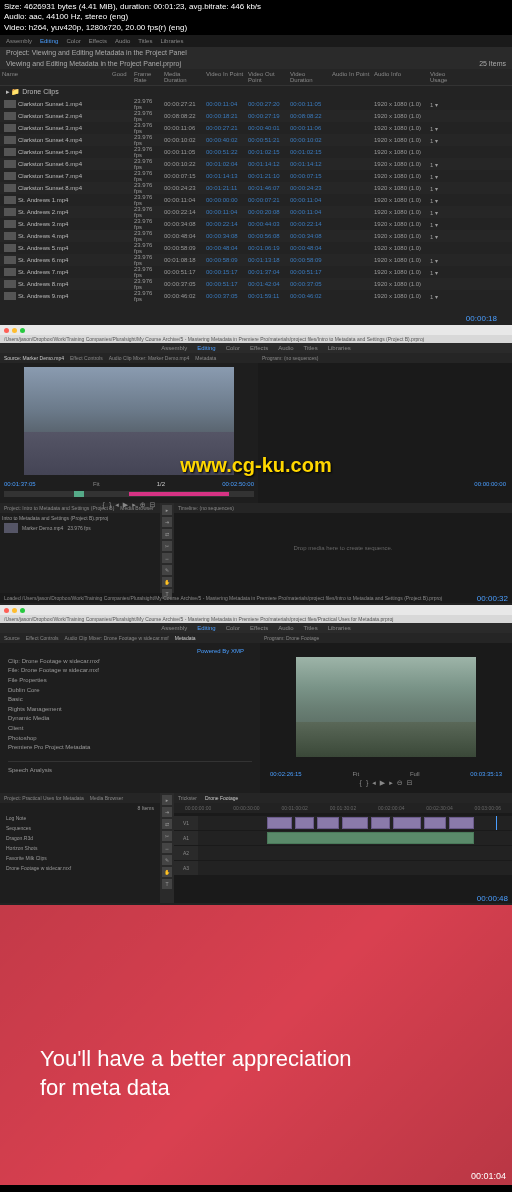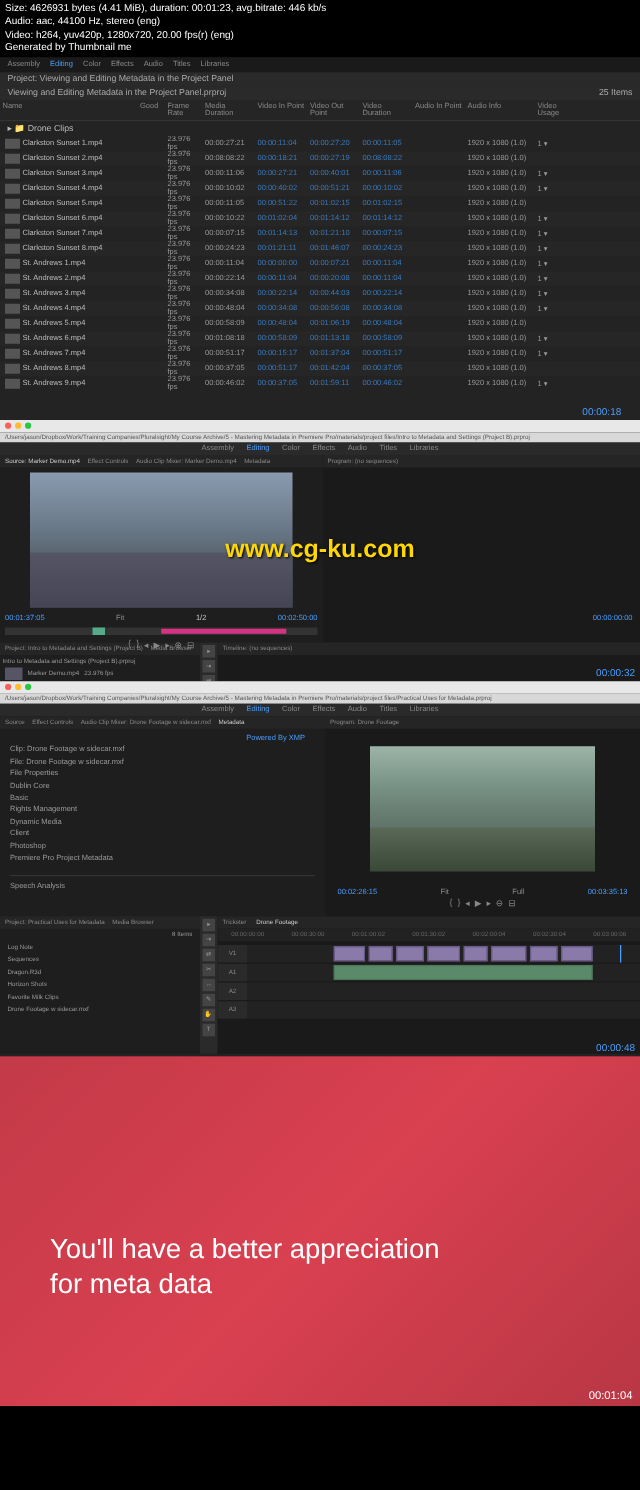--- a/index.html
+++ b/index.html
@@ -13,21 +13,21 @@
 .tablehead div,.row div{padding:0 2px}
 .c-name{width:110px}.c-good{width:22px}.c-fr{width:30px}.c-md{width:42px}.c-vi{width:42px}.c-vo{width:42px}.c-vd{width:42px}.c-ai{width:42px}.c-vinfo{width:56px}.c-vu{width:28px}
 .rows{overflow:hidden}
 .row{display:flex;padding:1px 0;font-size:6px;color:#999;align-items:center;height:12px}
 .row:nth-child(even){background:#262626}
 .row .thumb{width:12px;height:8px;background:#555;margin:0 2px;display:inline-block}
 .row .c-name{display:flex;align-items:center;color:#bbb}
 .row .c-vi{color:#3a7abd}.row .c-vo{color:#3a7abd}.row .c-vd{color:#3a7abd}.row .c-ai{color:#3a7abd}
 .folder{color:#bbb;padding:2px 6px;font-size:7px}
 .tc1{position:absolute;bottom:2px;right:15px;color:#4a9eff;font-size:8px}
-.panel2{background:#232323;height:209px;position:relative}
+.panel2{background:#232323;height:280px;position:relative}
 .macbar{background:#e8e8e8;height:10px;display:flex;align-items:center;padding:0 4px;gap:3px}
 .macbar .dot{width:5px;height:5px;border-radius:50%}
 .macbar .r{background:#ff5f56}.macbar .y{background:#ffbd2e}.macbar .g{background:#27c93f}
 .pathbar{background:#d8d8d8;height:8px;font-size:5px;color:#555;padding:0 4px;line-height:8px;overflow:hidden;white-space:nowrap}
 .menubar{background:#2a2a2a;height:10px;display:flex;gap:10px;padding:0 40px;font-size:6px;align-items:center;color:#888;justify-content:center}
 .menubar .active{color:#4a9eff}
 .split{display:flex;height:150px}
 .srcpanel{width:258px;background:#1e1e1e;position:relative}
 .srctabs{background:#252525;height:10px;display:flex;font-size:5px;color:#888;align-items:center;padding:0 4px;gap:6px}
 .srctabs .active{color:#ccc}
@@ -82,21 +82,20 @@
 .panel4 .text{position:absolute;left:40px;top:140px;color:#fff;font-size:22px;font-weight:400;line-height:1.3}
 .tc4{position:absolute;bottom:4px;right:6px;color:#fff;font-size:9px}
 </style>
 </head>
 <body>
 
 <div class="fileinfo">
 <div>Size: 4626931 bytes (4.41 MiB), duration: 00:01:23, avg.bitrate: 446 kb/s</div>
 <div>Audio: aac, 44100 Hz, stereo (eng)</div>
 <div>Video: h264, yuv420p, 1280x720, 20.00 fps(r) (eng)</div>
-<div>Generated by Thumbnail me</div>
 </div>
 
 <div class="panel1">
 <div class="topbar">
 <span>Assembly</span>
 <span class="active">Editing</span>
 <span>Color</span>
 <span>Effects</span>
 <span>Audio</span>
 <span>Titles</span>

